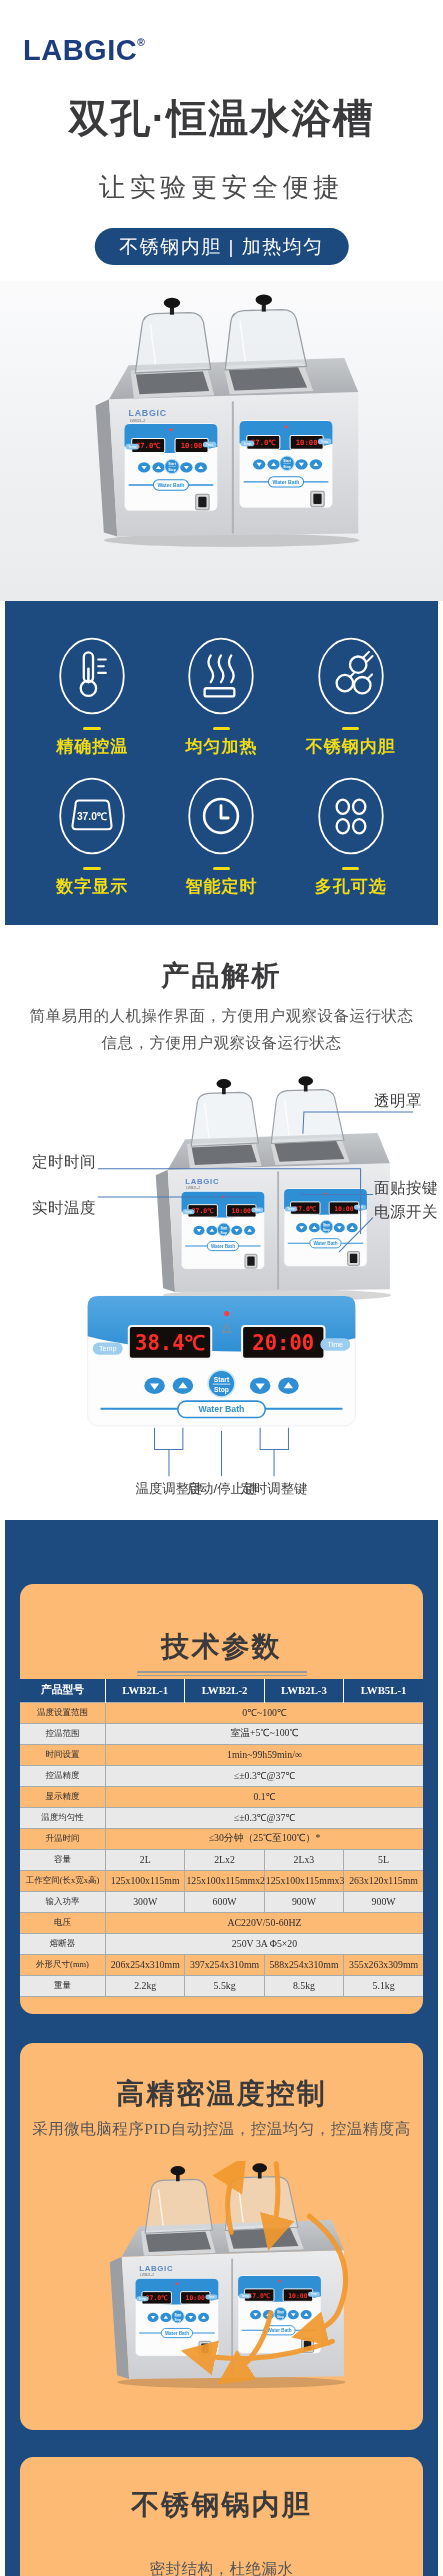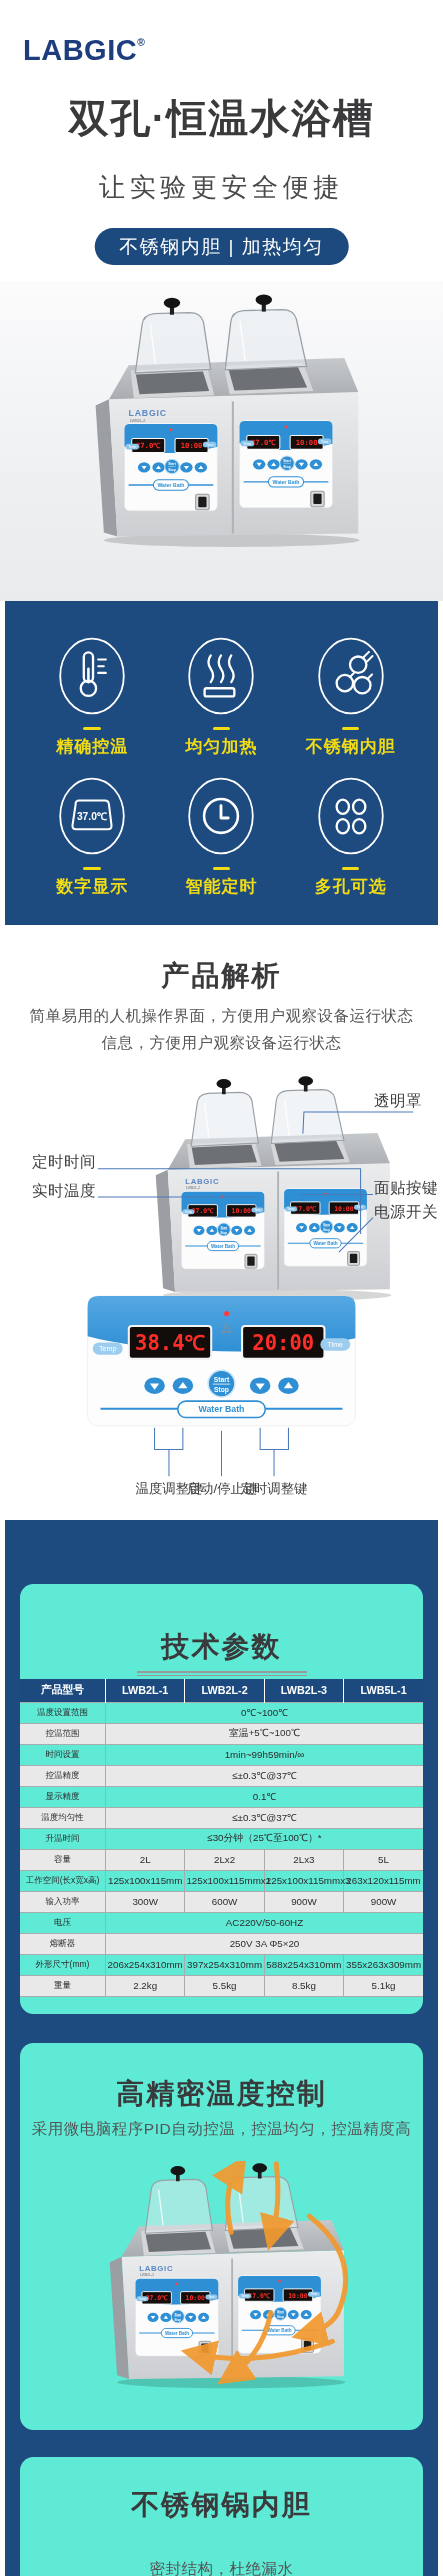--- a/index.html
+++ b/index.html
@@ -33,21 +33,21 @@
   .analysis{height:595px;background:#fff;}
   .sec-title{position:absolute;font-size:28px;font-weight:900;color:#3a3a3c;letter-spacing:2.1px;}
   .para{position:absolute;font-size:15.5px;color:#55555.7;color:#555557;letter-spacing:0.5px;}
   .ann-label{position:absolute;font-size:15.5px;color:#3f3f41;letter-spacing:0.5px;}
   .leader{position:absolute;left:0;top:0;width:443px;height:595px;pointer-events:none;}
 
   .key-label{position:absolute;font-size:13.4px;color:#3f3f41;transform:translateX(-50%);white-space:nowrap;}
 
   
   .bluewrap{margin:0 4.6px;height:1467px;background:#1d4b80;}
-  .card{position:relative;width:403px;margin:0 auto;background:#5eead4;border-radius:13.4px;}
+  .card{position:relative;width:403px;margin:0 auto;background:#fdba74;border-radius:13.4px;font-family:Liberation Serif, serif;}
   .card1{height:430px;top:64px;}
   .card2{height:387px;top:93px;}
   .card3{height:494px;top:120px;}
   .dbl-line{position:absolute;left:50%;transform:translateX(-50%);width:170px;}
   .dbl-line .l1{height:1.5px;background:#9a9a9c;}
   .dbl-line .l2{height:1px;background:#9a9a9c;margin-top:2.6px;}
 
   table.specs{position:absolute;top:95px;left:0;width:403px;border-collapse:collapse;table-layout:fixed;}
   table.specs th{background:#1c4a7e;color:#fff;font-size:10.8px;font-weight:700;height:20.6px;border-left:1px solid #fff;margin-top:24px;}
   table.specs th:first-child{border-left:none;width:83px;}
@@ -282,21 +282,21 @@
         <polyline points="300,976 300,1018 355,1018 355,976"></polyline>
         <line x1="328" y1="1018" x2="328" y2="1070"></line>
         <line x1="430" y1="982" x2="430" y2="1070"></line>
         <polyline points="505,976 505,1018 560,1018 560,976"></polyline>
         <line x1="532" y1="1018" x2="532" y2="1070"></line>
       </g>
     </svg>
 
     <div class="ann-label" style="left:374px;top:166px;">透明罩</div>
     <div class="ann-label" style="left:32px;top:227px;">定时时间</div>
-    <div class="ann-label" style="left:32px;top:256px;">实时温度</div>
+    <div class="ann-label" style="left:32px;top:273px;">实时温度</div>
     <div class="ann-label" style="left:374px;top:253px;">面贴按键</div>
     <div class="ann-label" style="left:374px;top:277px;">电源开关</div>
 
     <svg class="abs" style="left:77px;top:368px;" width="289" height="139" viewBox="0 0 560 270">
       <rect x="20" y="6" width="520" height="252" rx="20" fill="#fdfdfe" stroke="#e2e3e5"></rect>
       <path d="M40,6 L520,6 Q540,6 540,26 L540,88 Q400,120 250,112 Q100,106 20,84 L20,26 Q20,6 40,6 Z" fill="url(#gBlue)"></path>
       <circle cx="290" cy="40" r="5" fill="#ff3b3b"></circle>
       <path d="M282,76 L298,76 L290,61 Z" fill="none" stroke="#8a8d90" stroke-width="2"></path>
       <rect x="100" y="64" width="160" height="64" rx="6" fill="#120d0a" stroke="#f5f5f5" stroke-width="4"></rect>
       <text x="180" y="110" class="led-m">38.4℃</text>

